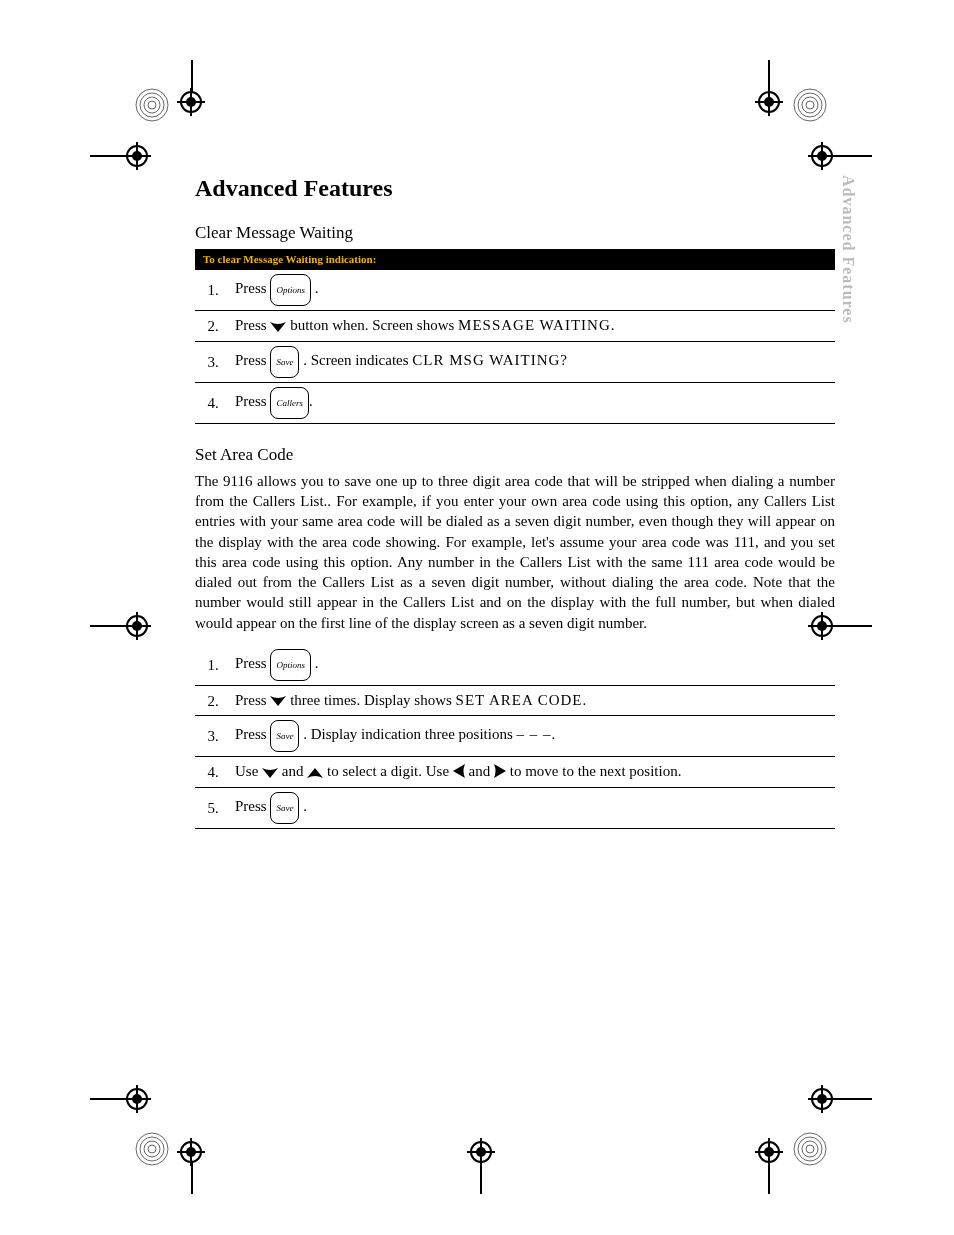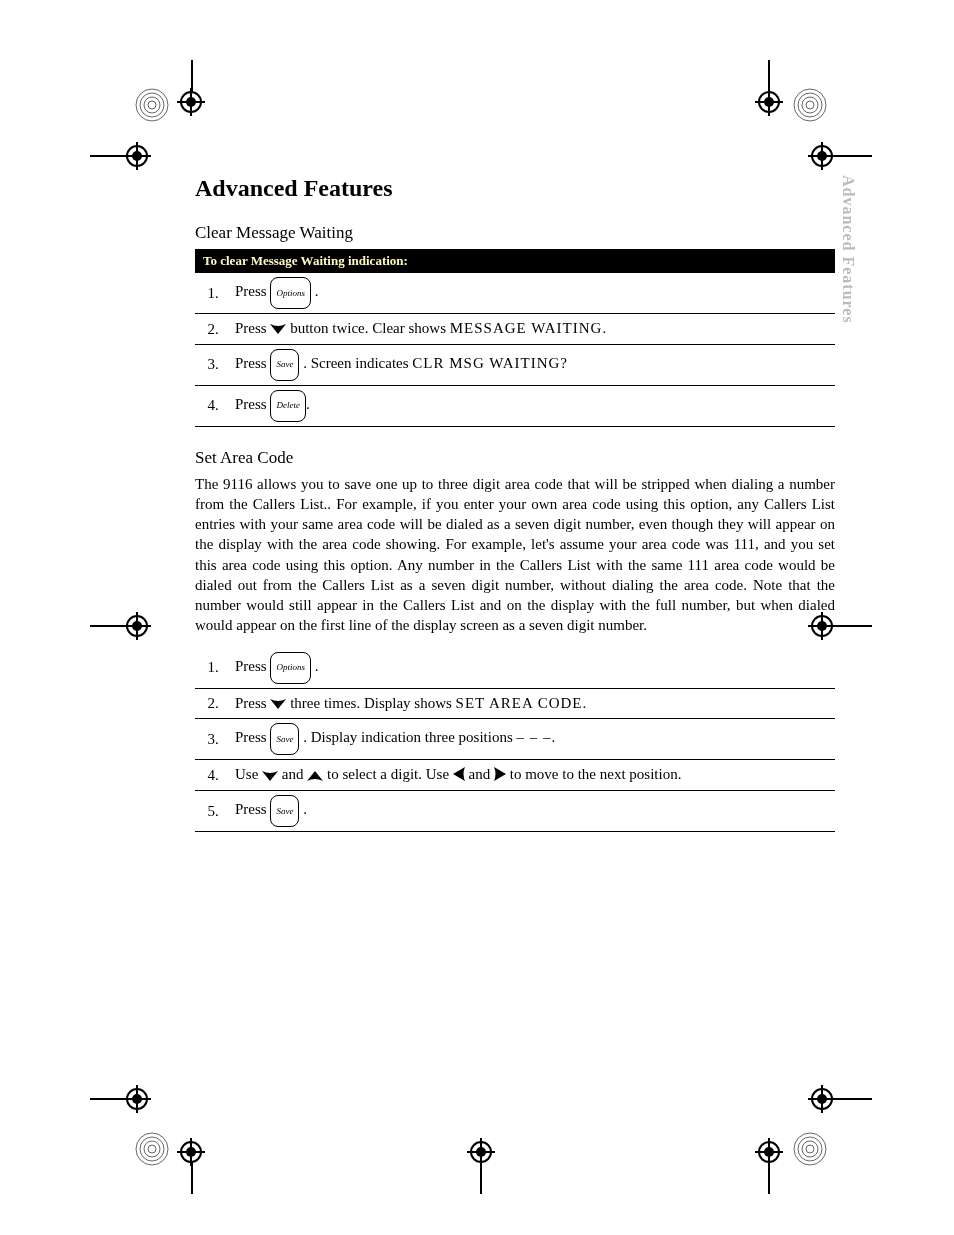--- a/index.html
+++ b/index.html
@@ -2,21 +2,21 @@
 <html><head>
 <meta charset="utf-8">
 <style>
   html,body{margin:0;padding:0;background:#fff;font-family:"Palatino Linotype","Book Antiqua",Palatino,serif;color:#000;font-size:15px;line-height:1.35}
   .page{width:954px;height:1235px;position:relative;box-sizing:border-box}
   .content{position:absolute;left:195px;top:172px;width:640px}
   h1{font-size:24px;font-weight:bold;margin:0 0 18px 0}
   h2{font-size:17px;font-weight:normal;margin:0 0 4px 0}
   p.body{margin:0 0 12px 0;text-align:justify}
   .sectiongap{height:20px}
-  .banner{background:#000;color:#fef9c3;font-weight:bold;padding:3px 8px;font-size:13px}
+  .banner{background:#000;color:#eab308;font-weight:bold;padding:3px 8px;font-size:11px}
   table.steps{width:100%;border-collapse:collapse}
   table.steps td{border-bottom:1px solid #000;padding:4px 4px;vertical-align:middle;font-size:15px}
   table.steps td.num{width:28px;text-align:center}
   .lcd{font-family:Liberation Serif, serif;letter-spacing:1px}
   .key{display:inline-flex;align-items:center;border:1px solid #000;border-radius:8px;padding:8px 5px;height:14px;font-size:9px;font-style:italic;background:#fff;vertical-align:middle}
   .arrow{display:inline-block;vertical-align:middle}
   .thumb{position:absolute;font-size:16px;font-weight:bold;color:#bbb;letter-spacing:1px;writing-mode:vertical-rl;text-orientation:mixed;right:95px;top:175px}
   
   .reg{position:absolute;width:28px;height:28px}
   .reg svg{width:28px;height:28px;display:block}
@@ -187,33 +187,33 @@
         <td class="num">1.</td>
         <td>
           <span>Press </span><span class="key">Options</span><span> .</span>
         </td>
       </tr>
       <tr>
         <td class="num">2.</td>
         <td>
           <span>Press </span><span class="arrow"><svg width="16" height="10" viewBox="0 0 16 10">
                   <path d="M0 0 Q8 4 16 0 L8 10 Z" fill="#000"></path>
-                </svg></span><span> button twice.  Clear shows </span><span class="lcd">MESSAGE WAITING</span><span>.</span>
+                </svg></span><span> button when.  Screen shows </span><span class="lcd">MESSAGE WAITING</span><span>.</span>
         </td>
       </tr>
       <tr>
         <td class="num">3.</td>
         <td>
           <span>Press </span><span class="key">Save</span><span> .  Screen indicates </span><span class="lcd">CLR MSG WAITING?</span>
         </td>
       </tr>
       <tr>
         <td class="num">4.</td>
         <td>
-          <span>Press </span><span class="key">Delete</span><span>.</span>
+          <span>Press </span><span class="key">Callers</span><span>.</span>
         </td>
       </tr>
     </tbody>
       </table>
 
     <div class="sectiongap"></div>
 
     <h2>Set Area Code</h2>
     <p class="body">The 9116 allows you to save one up to three digit area code that will be stripped when dialing a number from the Callers List..  For example, if you enter your own area code using this option, any Callers List entries with your same area code will be dialed as a seven digit number, even though they will appear on the display with the area code showing.  For example, let's assume  your area code was 111, and you set this area code using this option.  Any number in the Callers List with the same 111 area code would be dialed out from the Callers List as a seven digit number, without dialing the area code.  Note that the number would still appear in the Callers List and on the display with the full number, but when dialed would appear on the first line of the display screen as a seven digit number.</p>
     <table class="steps">

